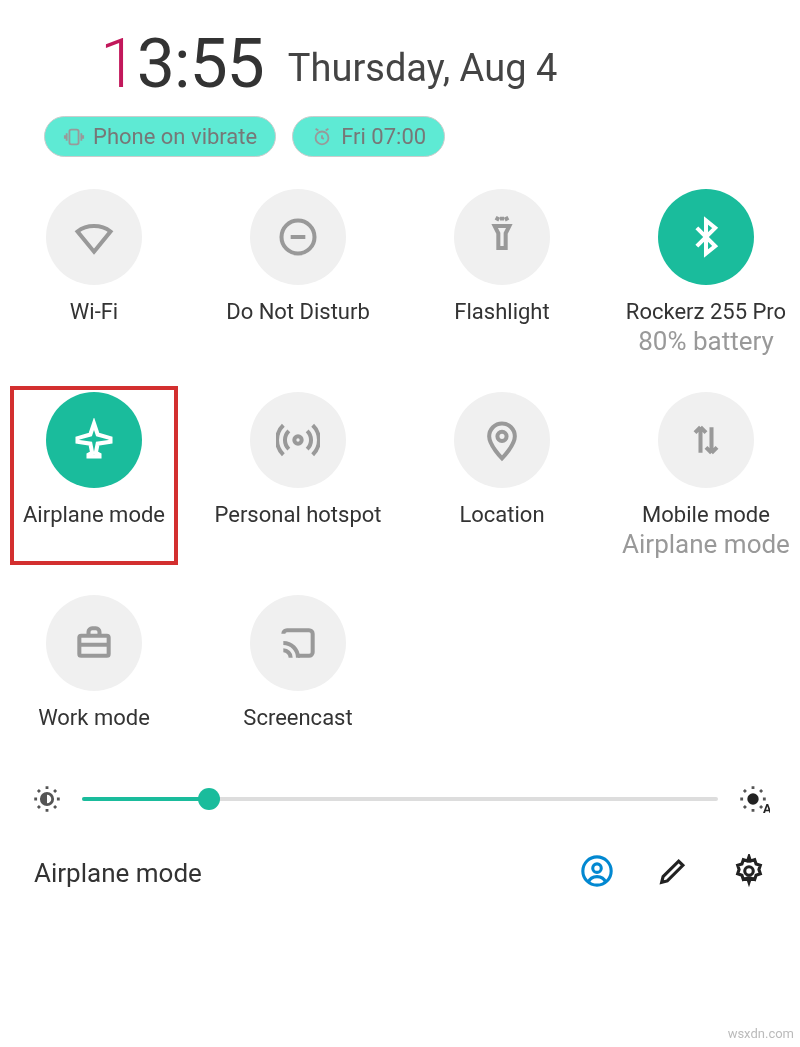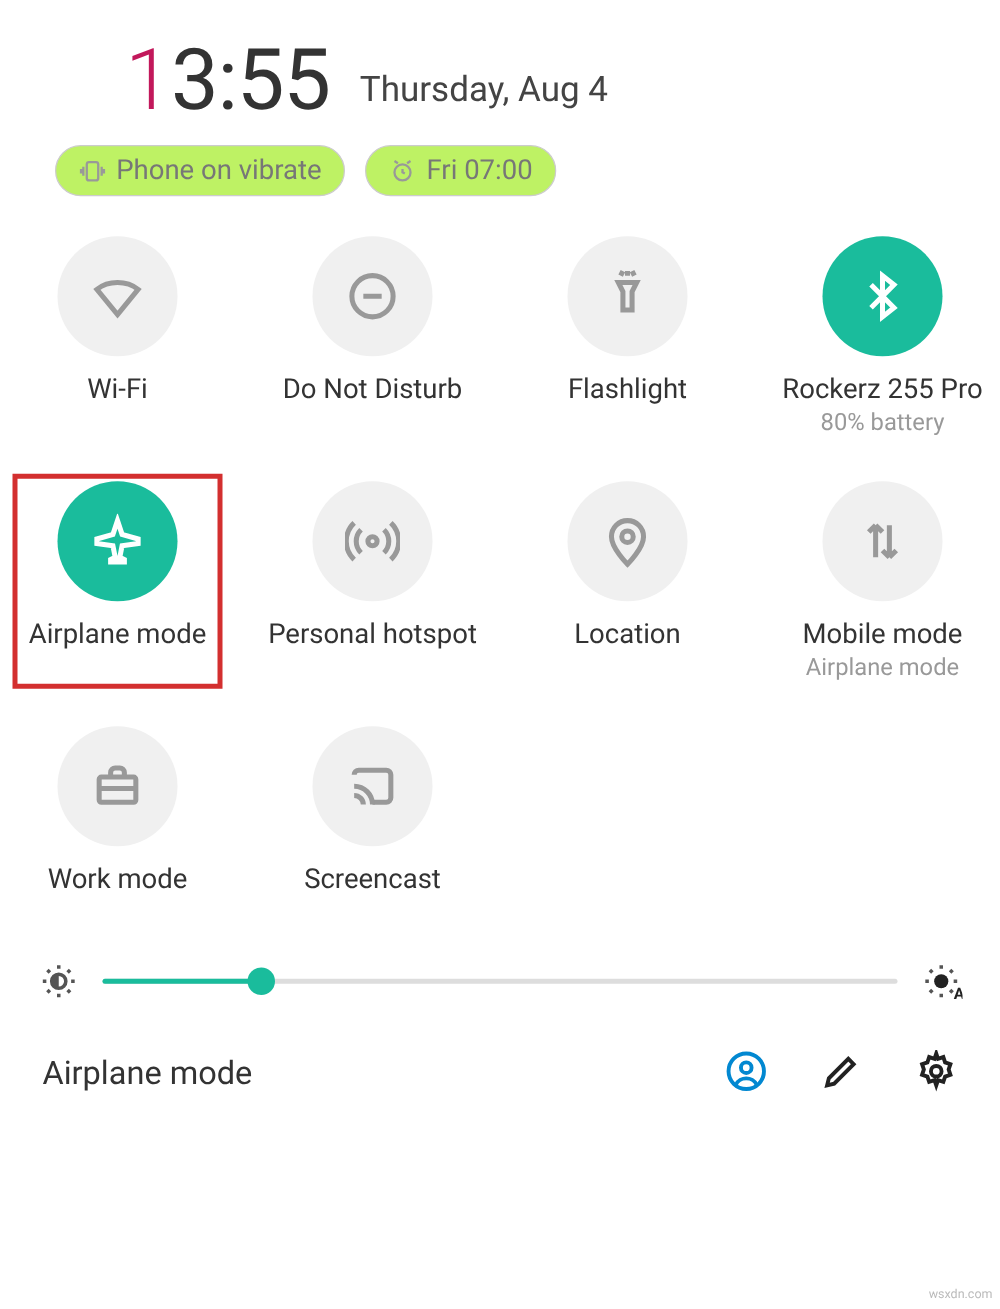--- a/index.html
+++ b/index.html
@@ -19,41 +19,41 @@
   }
   .time {
     font-size: 68px;
     font-weight: 400;
     color: #333;
     letter-spacing: -1px;
     margin-left: 44px;
   }
   .time .hour1 { color: #c2185b; font-weight: 300; }
   .date {
-    font-size: 28px;
+    font-size: 38px;
     color: #444;
     margin-left: 24px;
     position: relative;
     top: -6px;
   }
   .chips {
     display: flex;
     gap: 16px;
     padding: 4px 44px 20px 44px;
   }
   .chip {
     display: inline-flex;
     align-items: center;
     gap: 8px;
     border: 1.5px solid #ccc;
     border-radius: 28px;
     padding: 7px 18px;
     font-size: 22px;
     color: #777;
-    background: #bef264;
+    background: #5eead4;
   }
   .chip svg { width: 22px; height: 22px; stroke: #999; fill: none; stroke-width: 2; }
 
   .grid {
     display: grid;
     grid-template-columns: repeat(4, 1fr);
     column-gap: 0;
     row-gap: 56px;
     padding: 12px 10px 12px 10px;
     gap: 36px;
@@ -85,21 +85,21 @@
   .circle.active { background: #1abc9c; }
   .circle svg { width: 44px; height: 44px; stroke: #999; fill: none; stroke-width: 2.2; }
   .circle.active svg { stroke: #fff; }
   .tile-label {
     font-size: 22px;
     color: #333;
     text-align: center;
     white-space: nowrap;
   }
   .tile-sub {
-    font-size: 19px;
+    font-size: 26px;
     color: #999;
     margin-top: 2px;
     text-align: center;
   }
   .tile.partial .tile-label { 
     overflow: hidden; 
     max-width: 150px;
   }
 
   .brightness {
@@ -145,21 +145,21 @@
     display: flex;
     gap: 42px;
     align-items: center;
   }
   .footer-icons svg { width: 34px; height: 34px; stroke: #222; fill: none; stroke-width: 2.2; }
   .footer-icons .user svg { stroke: #0288d1; }
   .watermark {
     position: absolute;
     right: 6px;
     bottom: 6px;
-    font-size: 10px;
+    font-size: 13px;
     color: #bbb;
   }
 </style>
 </head>
 <body>
 
 <div class="header">
   <div class="time">
     <span class="hour1">1</span><span>3:55</span>
   </div>

